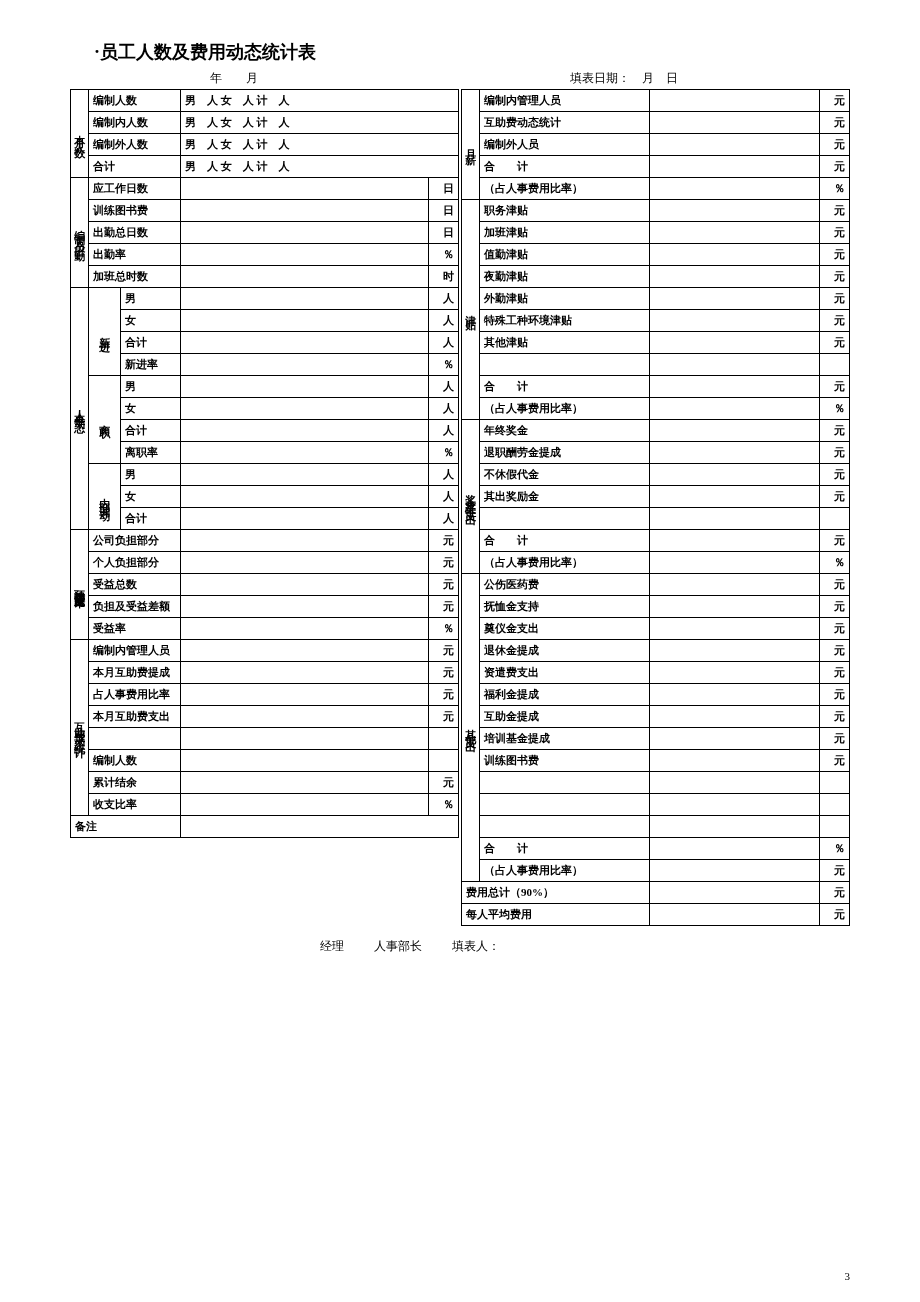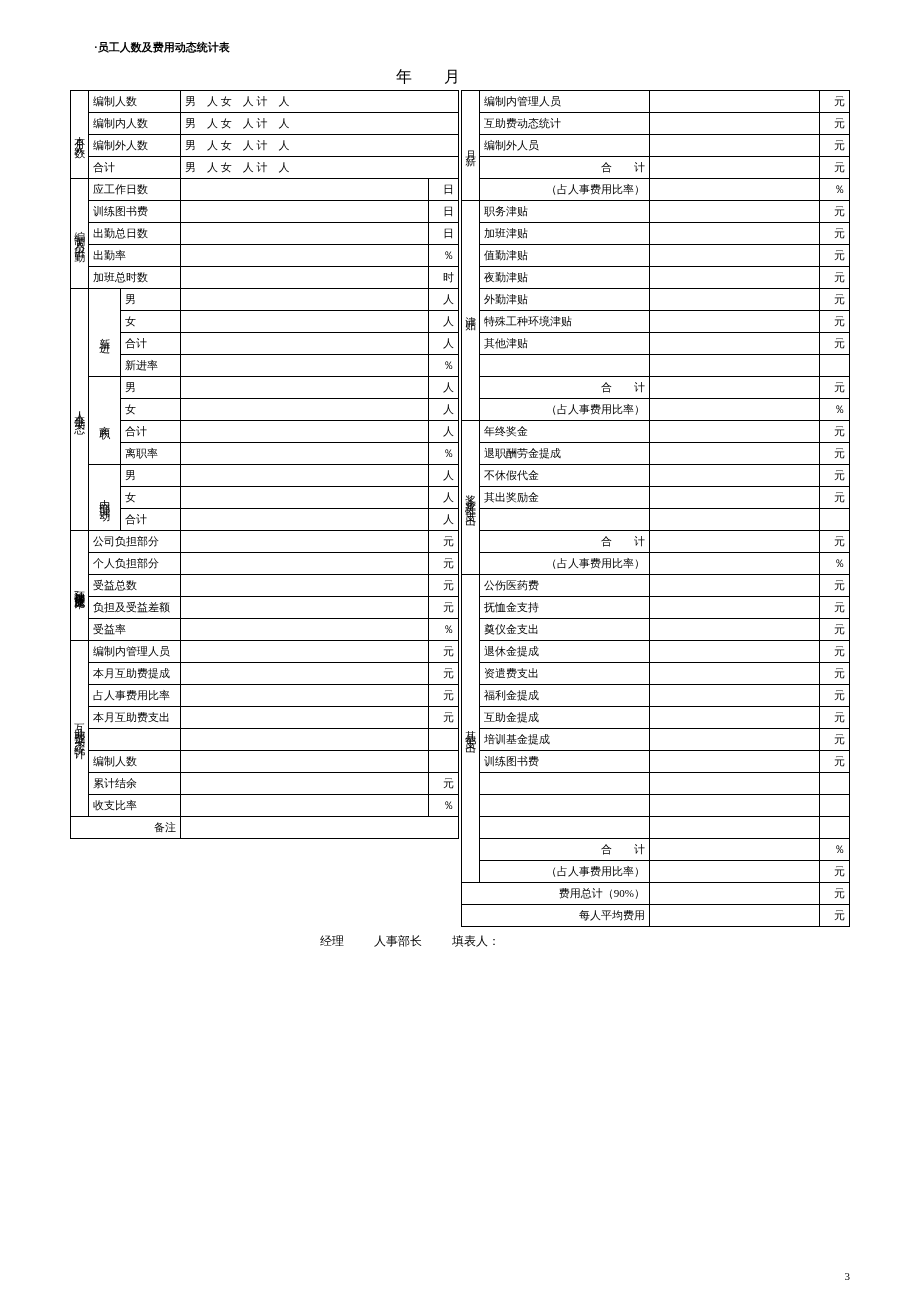--- a/index.html
+++ b/index.html
@@ -7,35 +7,35 @@
     font-family: "SimSun", "宋体", serif;
     font-size: 12px;
     margin: 0;
     padding: 40px 70px;
     background: #fff;
     color: #000;
     width: 920px;
   }
   .title {
     font-weight: bold;
-    font-size: 11px;
-    margin-bottom: 12px;
+    font-size: 18px;
+    margin-bottom: 6px;
     padding-left: 24px;
   }
   .header-row {
     display: flex;
     margin-bottom: 2px;
-    font-size: 16px;
-    text-align: right;
+    font-size: 12px;
   }
   .header-left { width: 50%; padding-left: 140px; }
   .header-right { width: 50%; padding-left: 110px; }
   .tables {
     display: flex;
     gap: 2px;
+    font-weight: bold;
   }
   .left-col, .right-col { flex: 1; }
   table {
     border-collapse: collapse;
     width: 100%;
     table-layout: fixed;
   }
   td {
     border: 1px solid #000;
     padding: 3px 4px;
@@ -45,40 +45,41 @@
     line-height: 1.3;
   }
   td.vlabel {
     text-align: center;
     writing-mode: vertical-rl;
     letter-spacing: 4px;
     width: 18px;
     padding: 4px 2px;
   }
   td.lbl { text-align: left; }
-  td.lbl-ctr { text-align: right; }
+  td.lbl-ctr { text-align: left; }
   td.unit { text-align: right; width: 34px; }
   .footer-row {
-    margin-top: 6px;
+    margin-top: 12px;
     padding-left: 250px;
     font-size: 12px;
   }
   .page-num {
     position: absolute;
     right: 70px;
     bottom: 20px;
     font-size: 11px;
   }
 </style>
 </head>
 <body>
 
 <div class="title">·员工人数及费用动态统计表</div>
 <div class="header-row">
   <div class="header-left">年　　月</div>
+  <div class="header-right">填表日期：　月　日</div>
 </div>
 
 <div class="tables">
 
 <div class="left-col">
 <table>
 <colgroup>
   <col style="width:18px">
           <col style="width:32px">
           <col style="width:60px">

